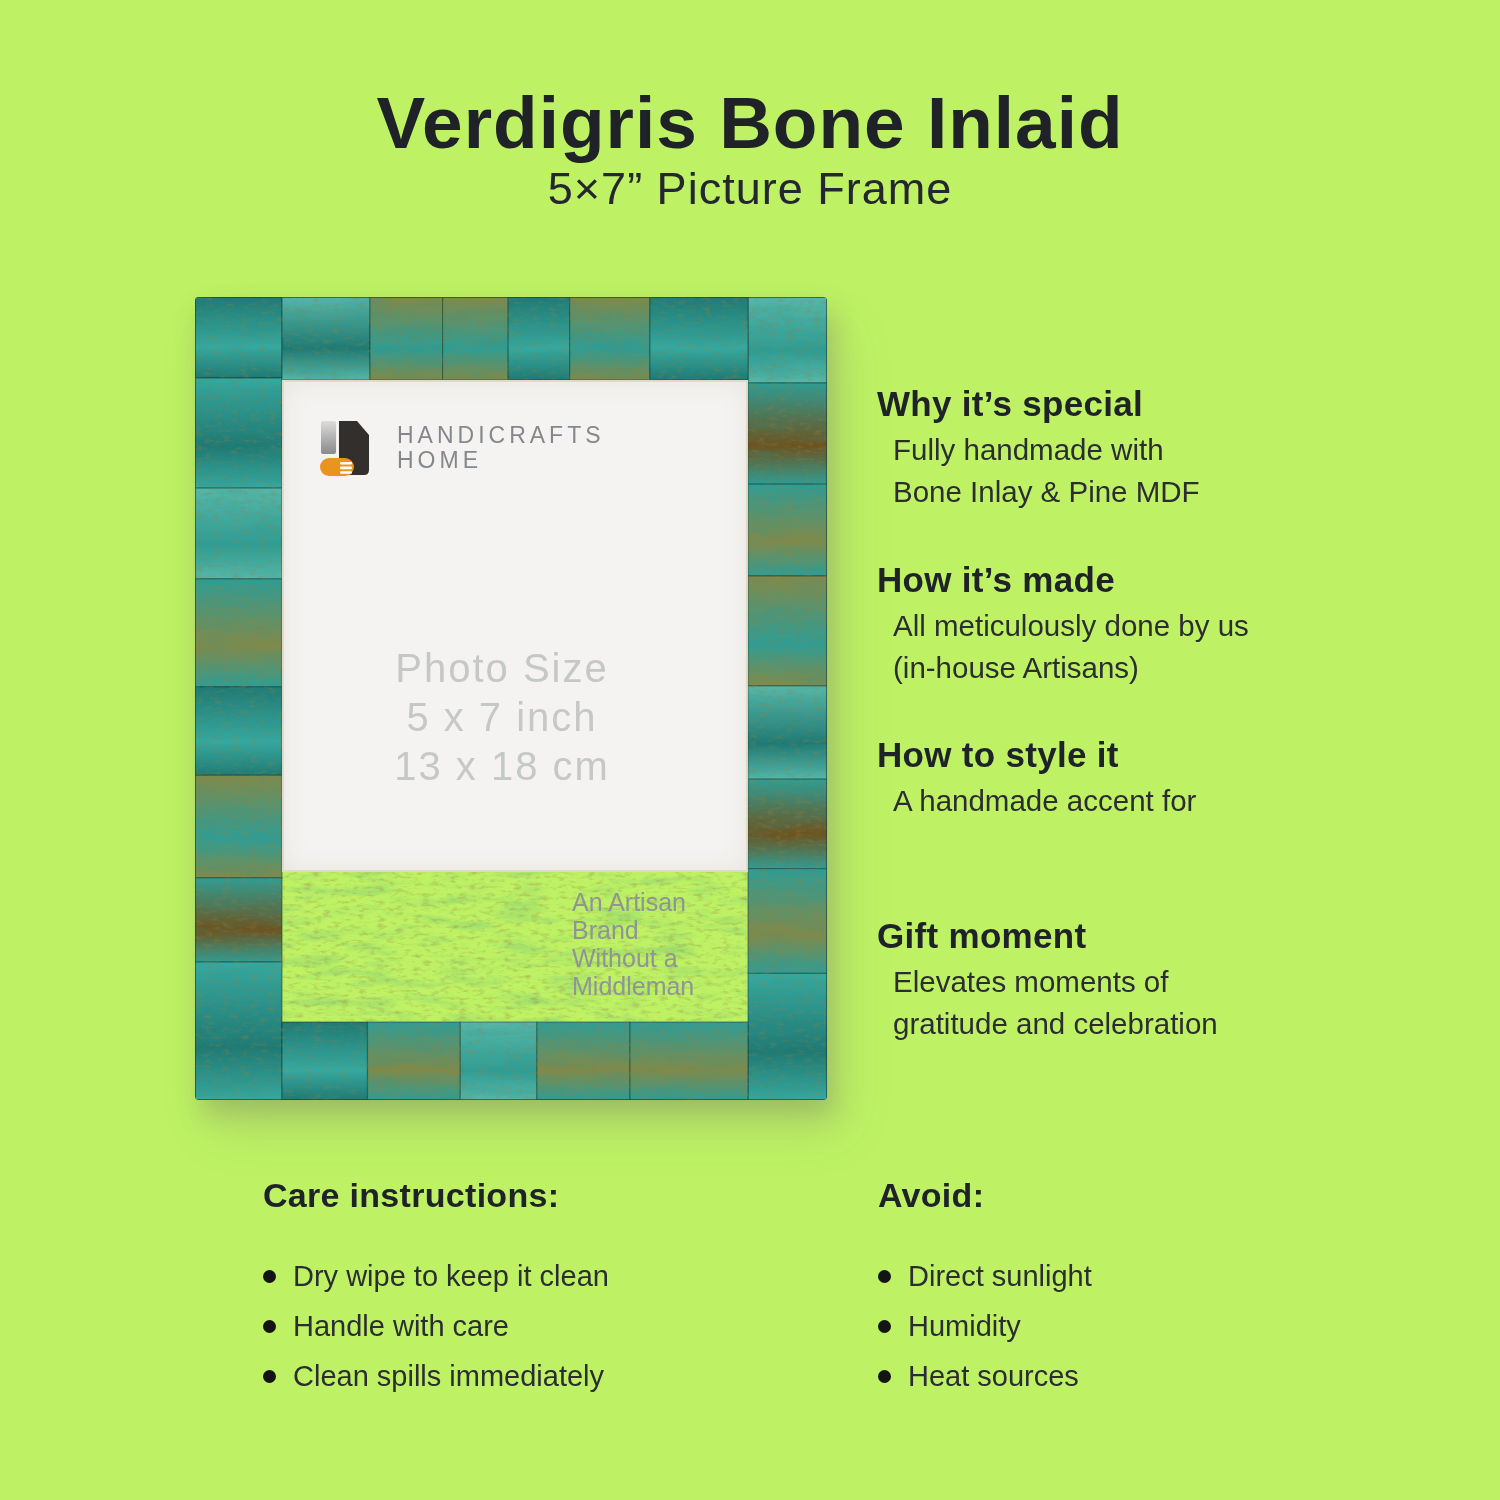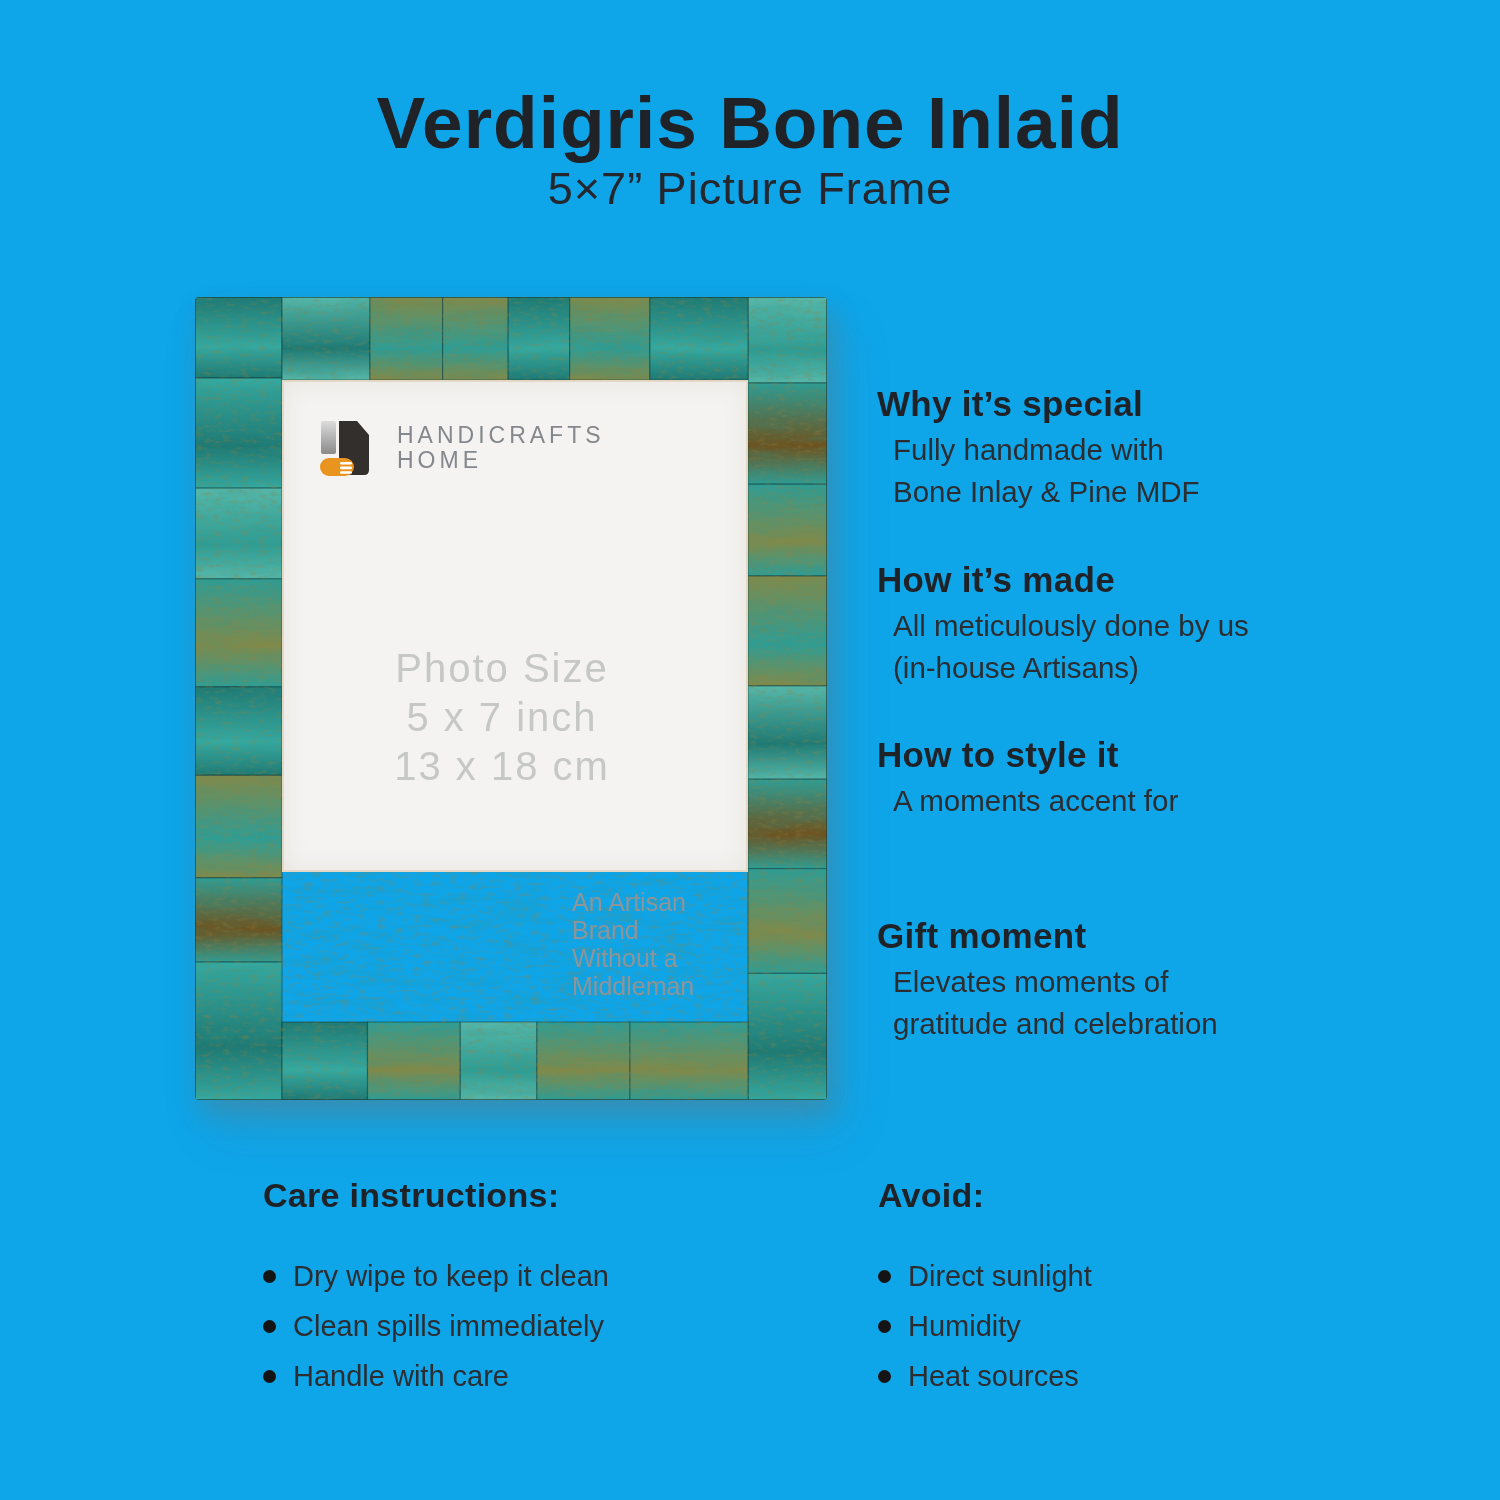--- a/index.html
+++ b/index.html
@@ -1,17 +1,17 @@
 <!DOCTYPE html>
 <html style="--heading: #1f2227; --body: #2b2d31; --muted: #8f9498; --etched: #c5c8c7; --mat: #f4f3f1; --logo-gray: #84888c; --logo-orange: #e8941f; --logo-dark: #322f2c; --teal: #2f9d94; --teal-light: #55b7a9; --teal-bright: #35a9a0; --teal-dark: #1f7a74; --olive: #7f8a4b; --brown: #6e531f;"><head>
 <meta charset="utf-8">
 <style>
   html,body{margin:0;padding:0;background:#ffffff;}
   body{font-family:"Liberation Sans", sans-serif;}
-  .canvas{position:relative;width:1500px;height:1500px;background:#0ea5e9;overflow:hidden;}
+  .canvas{position:relative;width:1500px;height:1500px;background:#bef264;overflow:hidden;}
 
   
   .header{position:absolute;top:84px;left:0;width:100%;text-align:center;}
   .title{margin:0;font-size:73px;font-weight:700;color:var(--heading,#1f2227);letter-spacing:1px;line-height:1.08;}
   .subtitle{font-size:45px;font-weight:400;color:#24272d;letter-spacing:1px;}
 
   
   .frame{position:absolute;left:195px;top:297px;width:632px;height:803px;border-radius:4px;
          box-shadow:6px 14px 26px rgba(110,110,100,.30), 16px 30px 50px rgba(120,120,110,.16);}
   #frame-svg{position:absolute;left:0;top:0;width:100%;height:100%;border-radius:4px;display:block;}
@@ -180,45 +180,45 @@
   <div class="feature f2">
     <h2 class="f-head">How it’s made</h2>
     <p class="f-body">
       <span>All meticulously done by us</span><br>
       <span>(in-house Artisans)</span>
     </p>
   </div>
   <div class="feature f3">
     <h2 class="f-head">How to style it</h2>
     <p class="f-body">
-      <span>A moments accent for</span><br>
+      <span>A handmade accent for</span><br>
     </p>
   </div>
   <div class="feature f4">
     <h2 class="f-head">Gift moment</h2>
     <p class="f-body">
       <span>Elevates moments of</span><br>
       <span>gratitude and celebration</span>
     </p>
   </div>
 
   <div class="list care">
     <h3 class="l-head">Care instructions:</h3>
     <ul>
       <li>
           <span class="dot"></span>
           <span>Dry wipe to keep it clean</span>
         </li>
       <li>
           <span class="dot"></span>
+          <span>Handle with care</span>
+        </li>
+      <li>
+          <span class="dot"></span>
           <span>Clean spills immediately</span>
-        </li>
-      <li>
-          <span class="dot"></span>
-          <span>Handle with care</span>
         </li>
     </ul>
   </div>
 
   <div class="list avoid">
     <h3 class="l-head">Avoid:</h3>
     <ul>
       <li>
           <span class="dot"></span>
           <span>Direct sunlight</span>

